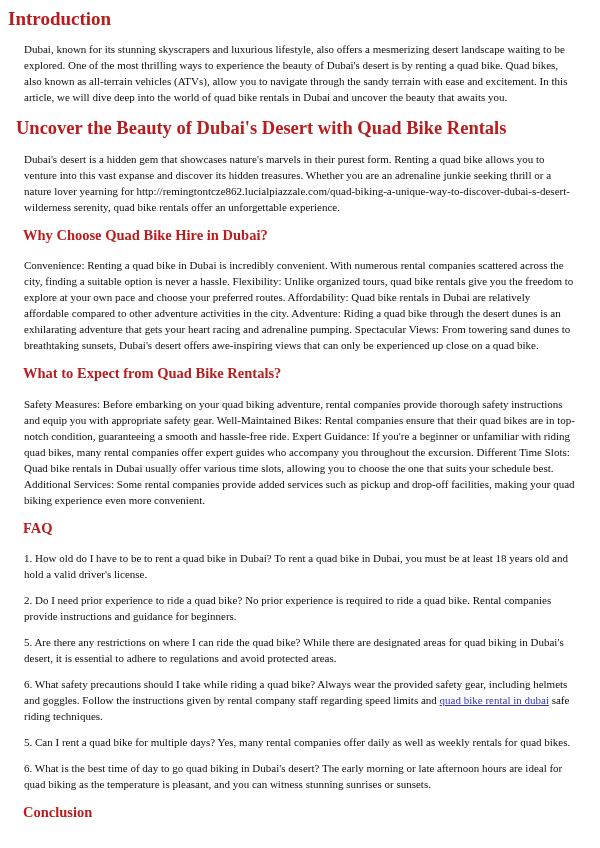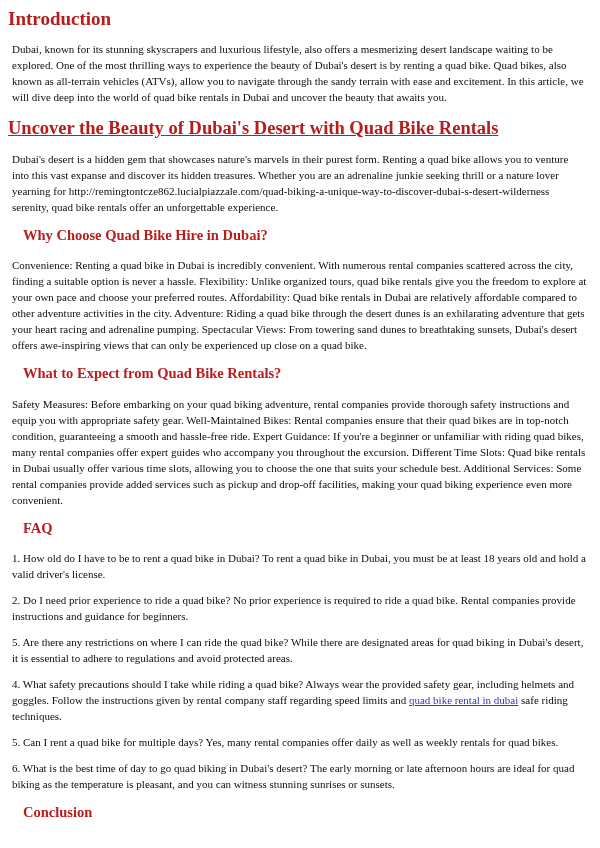--- a/index.html
+++ b/index.html
@@ -24,32 +24,31 @@
     font-family: "Liberation Serif", "DejaVu Serif", serif;
   }
   h2.doc-h2 {
     font-size: 19px;
     line-height: 1.15;
     margin: 0 0 11px 0;
   }
   h1.doc-h1 {
     font-size: 18.5px;
     line-height: 1.2;
-    margin: 12px 0 12px 0;
-    text-decoration: underline;
+    margin: 12px 0 12px 8px;
   }
   h3.doc-h3 {
     font-size: 14.5px;
     line-height: 1.2;
     margin: 12px 0 13px 15px;
   }
   p.doc-p {
     font-size: 11px;
     line-height: 16px;
-    margin: 10px 4px;
+    margin: 10px 16px;
     word-wrap: break-word;
   }
   a.inline-link {
     color: #3434b8;
     text-decoration: underline;
     cursor: pointer;
   }
 </style>
 </head>
 <body>
@@ -67,20 +66,20 @@
 
   <h3 class="doc-h3">What to Expect from Quad Bike Rentals?</h3>
   <p class="doc-p">Safety Measures: Before embarking on your quad biking adventure, rental companies provide thorough safety instructions and equip you with appropriate safety gear. Well-Maintained Bikes: Rental companies ensure that their quad bikes are in top-notch condition, guaranteeing a smooth and hassle-free ride. Expert Guidance: If you're a beginner or unfamiliar with riding quad bikes, many rental companies offer expert guides who accompany you throughout the excursion. Different Time Slots: Quad bike rentals in Dubai usually offer various time slots, allowing you to choose the one that suits your schedule best. Additional Services: Some rental companies provide added services such as pickup and drop-off facilities, making your quad biking experience even more convenient.</p>
 
   <h3 class="doc-h3">FAQ</h3>
 
   <p class="doc-p">1. How old do I have to be to rent a quad bike in Dubai? To rent a quad bike in Dubai, you must be at least 18 years old and hold a valid driver's license.</p>
   <p class="doc-p">2. Do I need prior experience to ride a quad bike? No prior experience is required to ride a quad bike. Rental companies provide instructions and guidance for beginners.</p>
   <p class="doc-p">5. Are there any restrictions on where I can ride the quad bike? While there are designated areas for quad biking in Dubai's desert, it is essential to adhere to regulations and avoid protected areas.</p>
 
-  <p class="doc-p"><span>4. What safety precautions should I take while riding a quad bike? Always wear the provided safety gear, including helmets and goggles. Follow the instructions given by rental company staff regarding speed limits and </span><a class="inline-link" href="#">quad bike rental in dubai</a><span> safe riding techniques.</span></p>
+  <p class="doc-p"><span>6. What safety precautions should I take while riding a quad bike? Always wear the provided safety gear, including helmets and goggles. Follow the instructions given by rental company staff regarding speed limits and </span><a class="inline-link" href="#">quad bike rental in dubai</a><span> safe riding techniques.</span></p>
 
   <p class="doc-p">5. Can I rent a quad bike for multiple days? Yes, many rental companies offer daily as well as weekly rentals for quad bikes.</p>
   <p class="doc-p">6. What is the best time of day to go quad biking in Dubai's desert? The early morning or late afternoon hours are ideal for quad biking as the temperature is pleasant, and you can witness stunning sunrises or sunsets.</p>
 
   <h3 class="doc-h3">Conclusion</h3>
 
 </main>
 
 </body></html>

